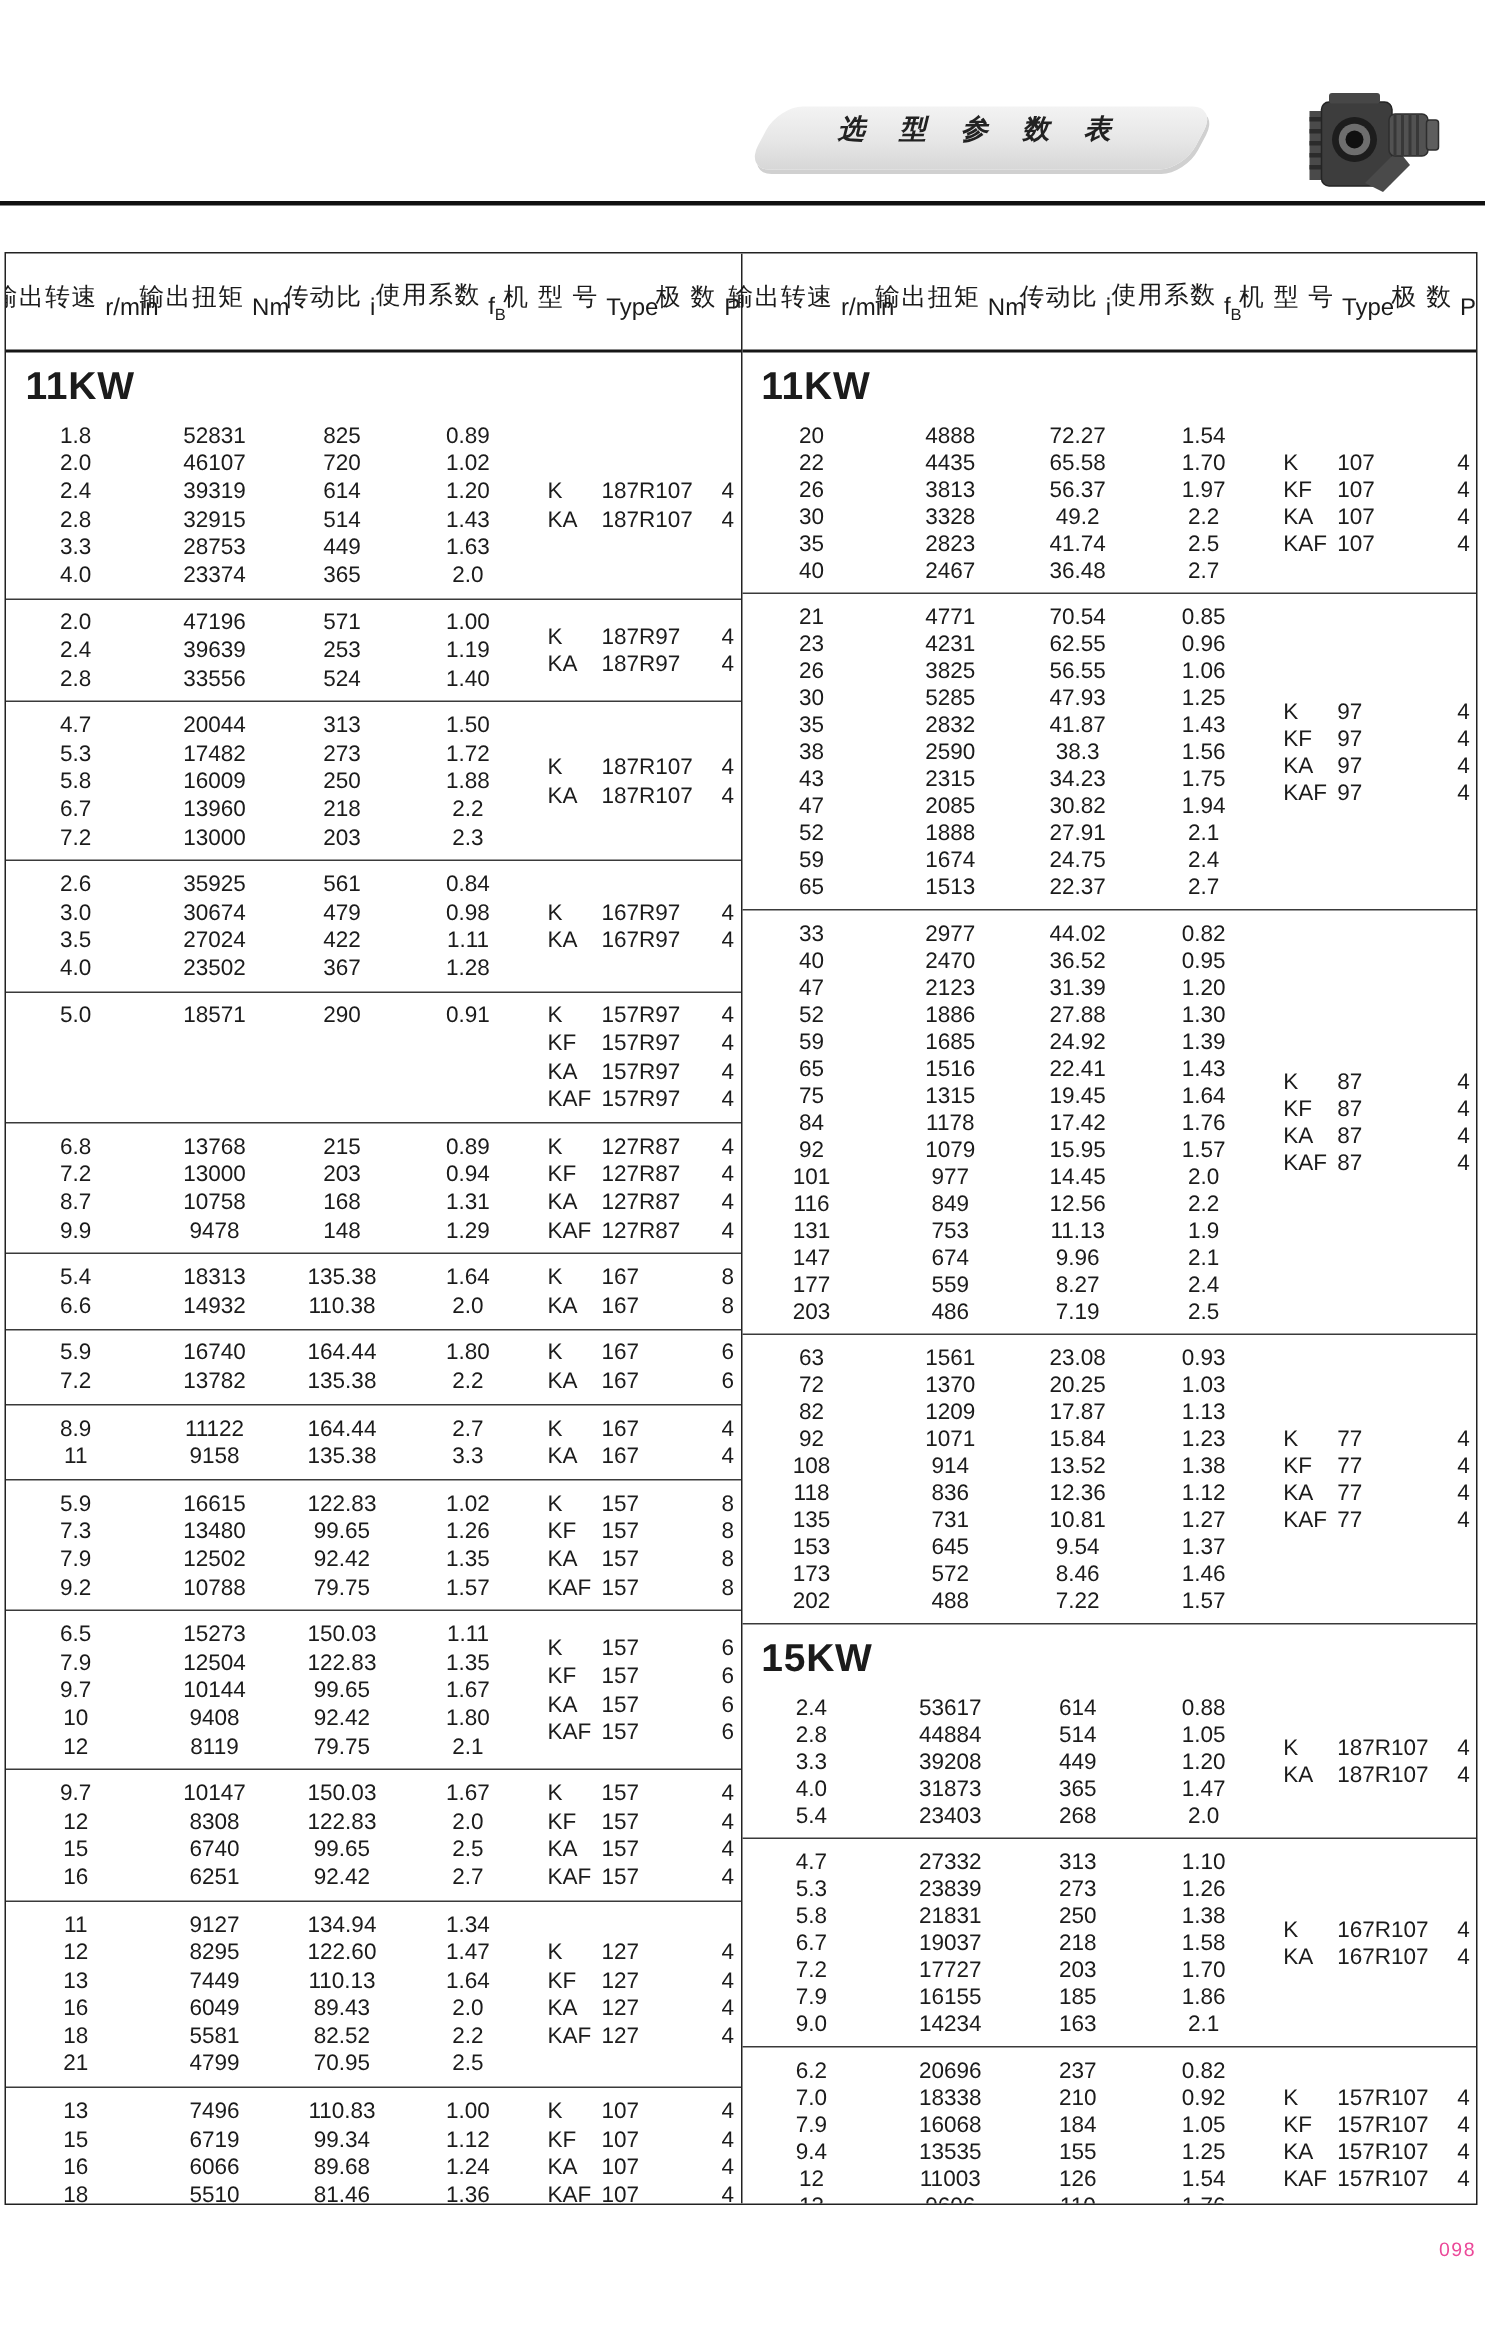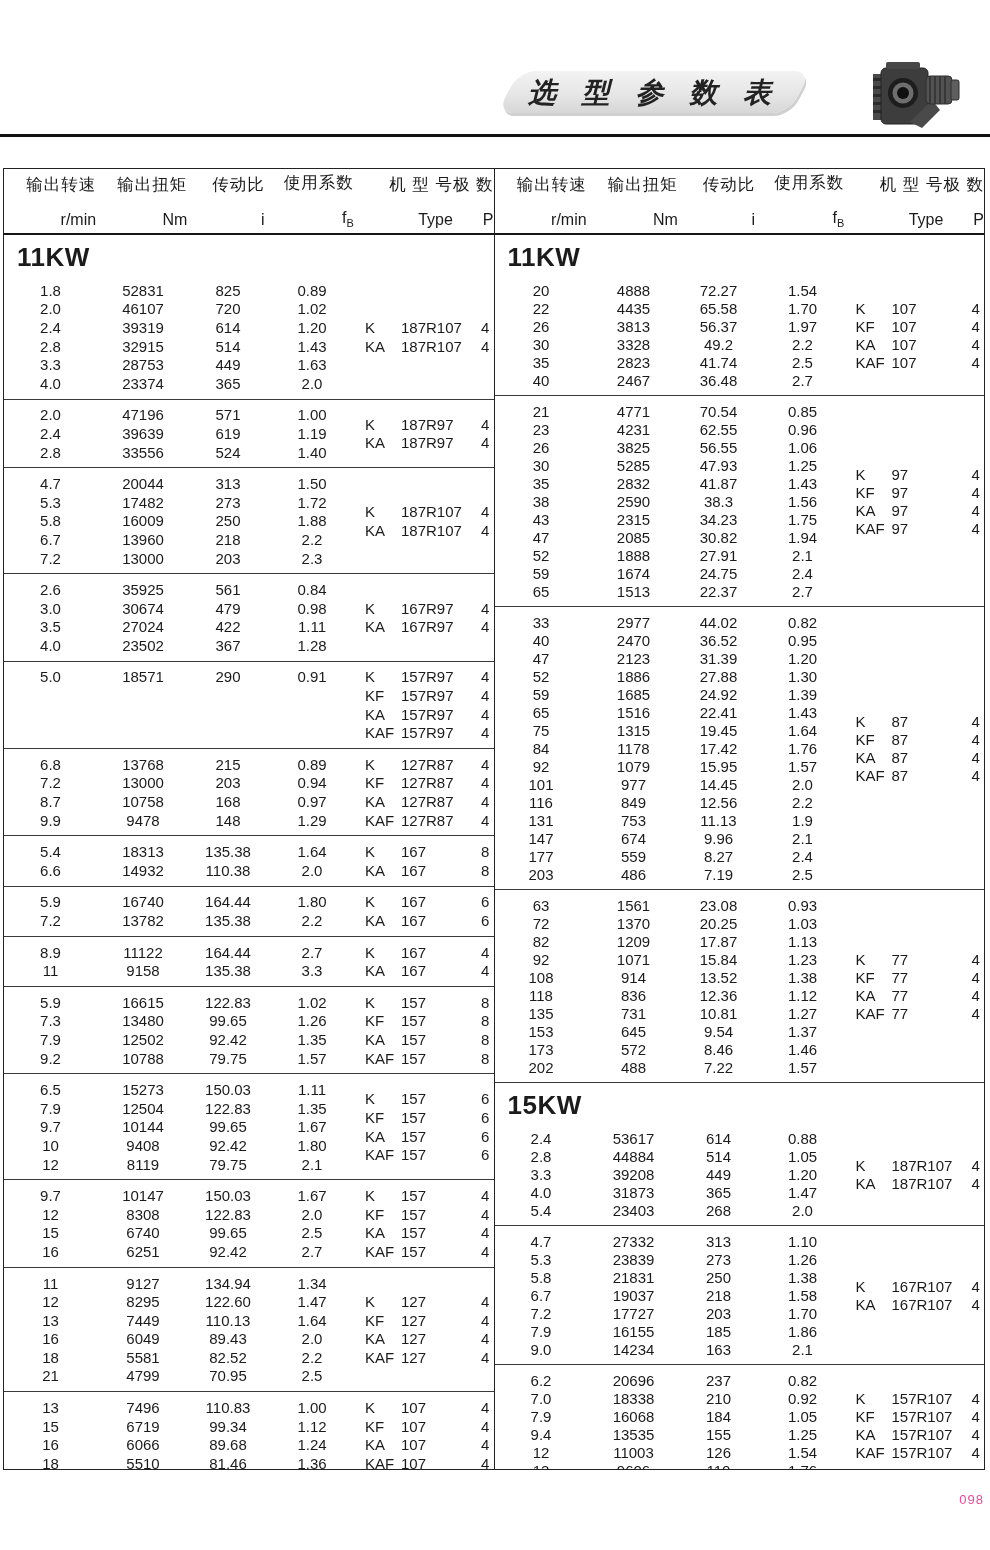--- a/index.html
+++ b/index.html
@@ -3,32 +3,32 @@
 <meta charset="utf-8">
 <style>
   html,body{margin:0;padding:0;background:#fff;}
   .page{position:relative;width:990px;height:1550px;background:#ffffff;overflow:hidden;
         font-family:"Liberation Sans","DejaVu Sans",sans-serif;color:#1b1b1b;}
   
   .banner-shape{position:absolute;left:508px;top:71px;width:292px;height:42px;
         background:linear-gradient(180deg,#f3f3f3 0%,#e6e6e6 55%,#d7d7d7 100%);
         border-radius:16px;transform:skewX(-28deg);box-shadow:3px 3px 0 #d0d0d0;}
   .banner-text{position:absolute;left:508px;top:74px;width:292px;text-align:center;
-        font-size:28px;font-weight:600;font-style:italic;letter-spacing:9px;color:#222;}
+        font-size:18px;font-weight:600;font-style:italic;letter-spacing:9px;color:#222;}
   .gearphoto{position:absolute;left:870px;top:60px;}
   .rule{position:absolute;left:0;top:134px;width:990px;height:3px;background:#101010;}
   
   .tables{position:absolute;left:3px;top:168px;width:982px;height:1302px;display:flex;
         border:1.6px solid #222;overflow:hidden;box-sizing:border-box;}
   .tcol{flex:1;display:flex;flex-direction:column;min-width:0;}
   #col-left{--rh:18.6px;border-right:1.6px solid #222;}
   #col-right{--rh:18px;}
   .thead{display:flex;height:64px;flex:0 0 64px;border-bottom:2.2px solid #161616;
         align-items:center;}
-  .hc{display:flex;flex-direction:column;align-items:flex-end;justify-content:center;gap:5px;}
+  .hc{display:flex;flex-direction:row;align-items:flex-start;justify-content:center;gap:5px;}
   .hc:nth-child(1){width:93px}.hc:nth-child(2){width:92px}.hc:nth-child(3){width:78px}
   .hc:nth-child(4){width:90px}.hc:nth-child(5){width:100px}.hc:nth-child(6){flex:1}
   .hcn{font-size:16.5px;letter-spacing:1px;white-space:nowrap;}
   .hen{font-size:16px;margin-top:10px;}
   .hen sub{font-size:11px;}
   .stitle{font-size:26px;font-weight:bold;padding:7px 0 2px 13px;letter-spacing:.5px;flex:0 0 auto;}
   .group{display:flex;border-bottom:1.3px solid #3a3a3a;padding:6px 0;flex:0 0 auto;}
   .group.last{border-bottom:none;flex:1 1 auto;}
   .grows{width:353px;flex:0 0 353px;}
   .drow{display:flex;height:var(--rh);align-items:center;}
@@ -157,21 +157,21 @@
           <div class="grows">
             <div class="drow">
               <span class="c c0">2.0</span>
               <span class="c c1">47196</span>
               <span class="c c2">571</span>
               <span class="c c3">1.00</span>
             </div>
             <div class="drow">
               <span class="c c0">2.4</span>
               <span class="c c1">39639</span>
-              <span class="c c2">619</span>
+              <span class="c c2">253</span>
               <span class="c c3">1.19</span>
             </div>
             <div class="drow">
               <span class="c c0">2.8</span>
               <span class="c c1">33556</span>
               <span class="c c2">524</span>
               <span class="c c3">1.40</span>
             </div>
           </div>
           <div class="gtypes">
@@ -316,21 +316,21 @@
             <div class="drow">
               <span class="c c0">7.2</span>
               <span class="c c1">13000</span>
               <span class="c c2">203</span>
               <span class="c c3">0.94</span>
             </div>
             <div class="drow">
               <span class="c c0">8.7</span>
               <span class="c c1">10758</span>
               <span class="c c2">168</span>
-              <span class="c c3">0.97</span>
+              <span class="c c3">1.31</span>
             </div>
             <div class="drow">
               <span class="c c0">9.9</span>
               <span class="c c1">9478</span>
               <span class="c c2">148</span>
               <span class="c c3">1.29</span>
             </div>
           </div>
           <div class="gtypes">
             <div class="trow">

